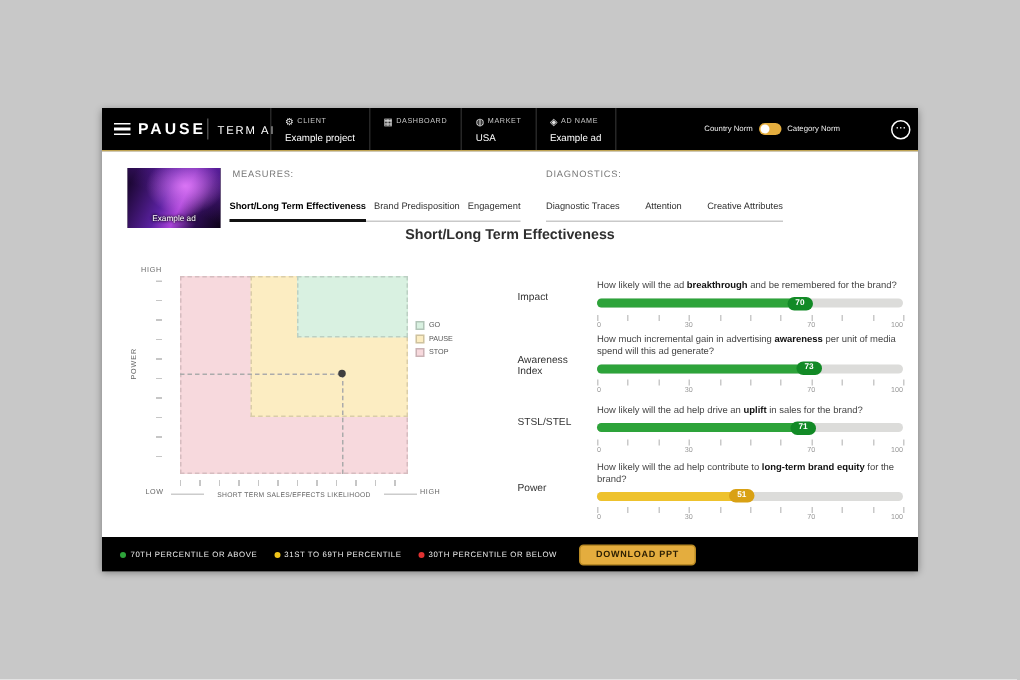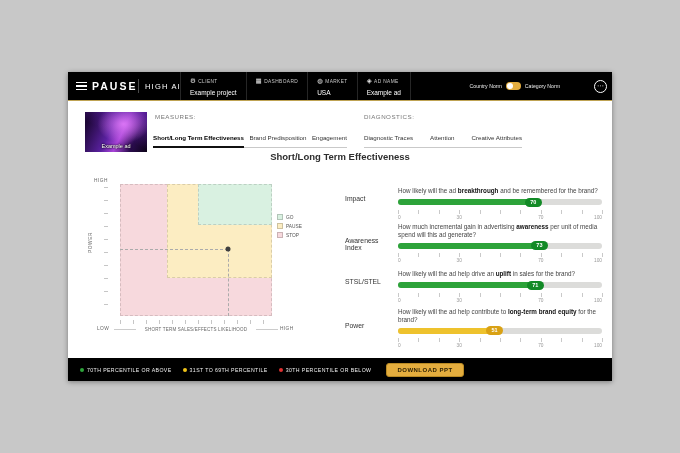--- a/index.html
+++ b/index.html
@@ -110,21 +110,21 @@
   <div class="app">
 
     <header class="topbar">
       <div class="hamburger">
         <span></span>
           <span></span>
           <span></span>
       </div>
       <div class="brand">PAUSE</div>
       <div class="vdiv"></div>
-      <div class="product">HIGH AI</div>
+      <div class="product">TERM AI</div>
       <nav class="hnav" id="hnav">
           <div class="navgroup">
             <div class="nl">
               <span class="ic">⚙</span>
               <span>CLIENT</span>
             </div>
             <div class="nv">Example project</div>
           </div>
           <div class="navgroup">
             <div class="nl">

